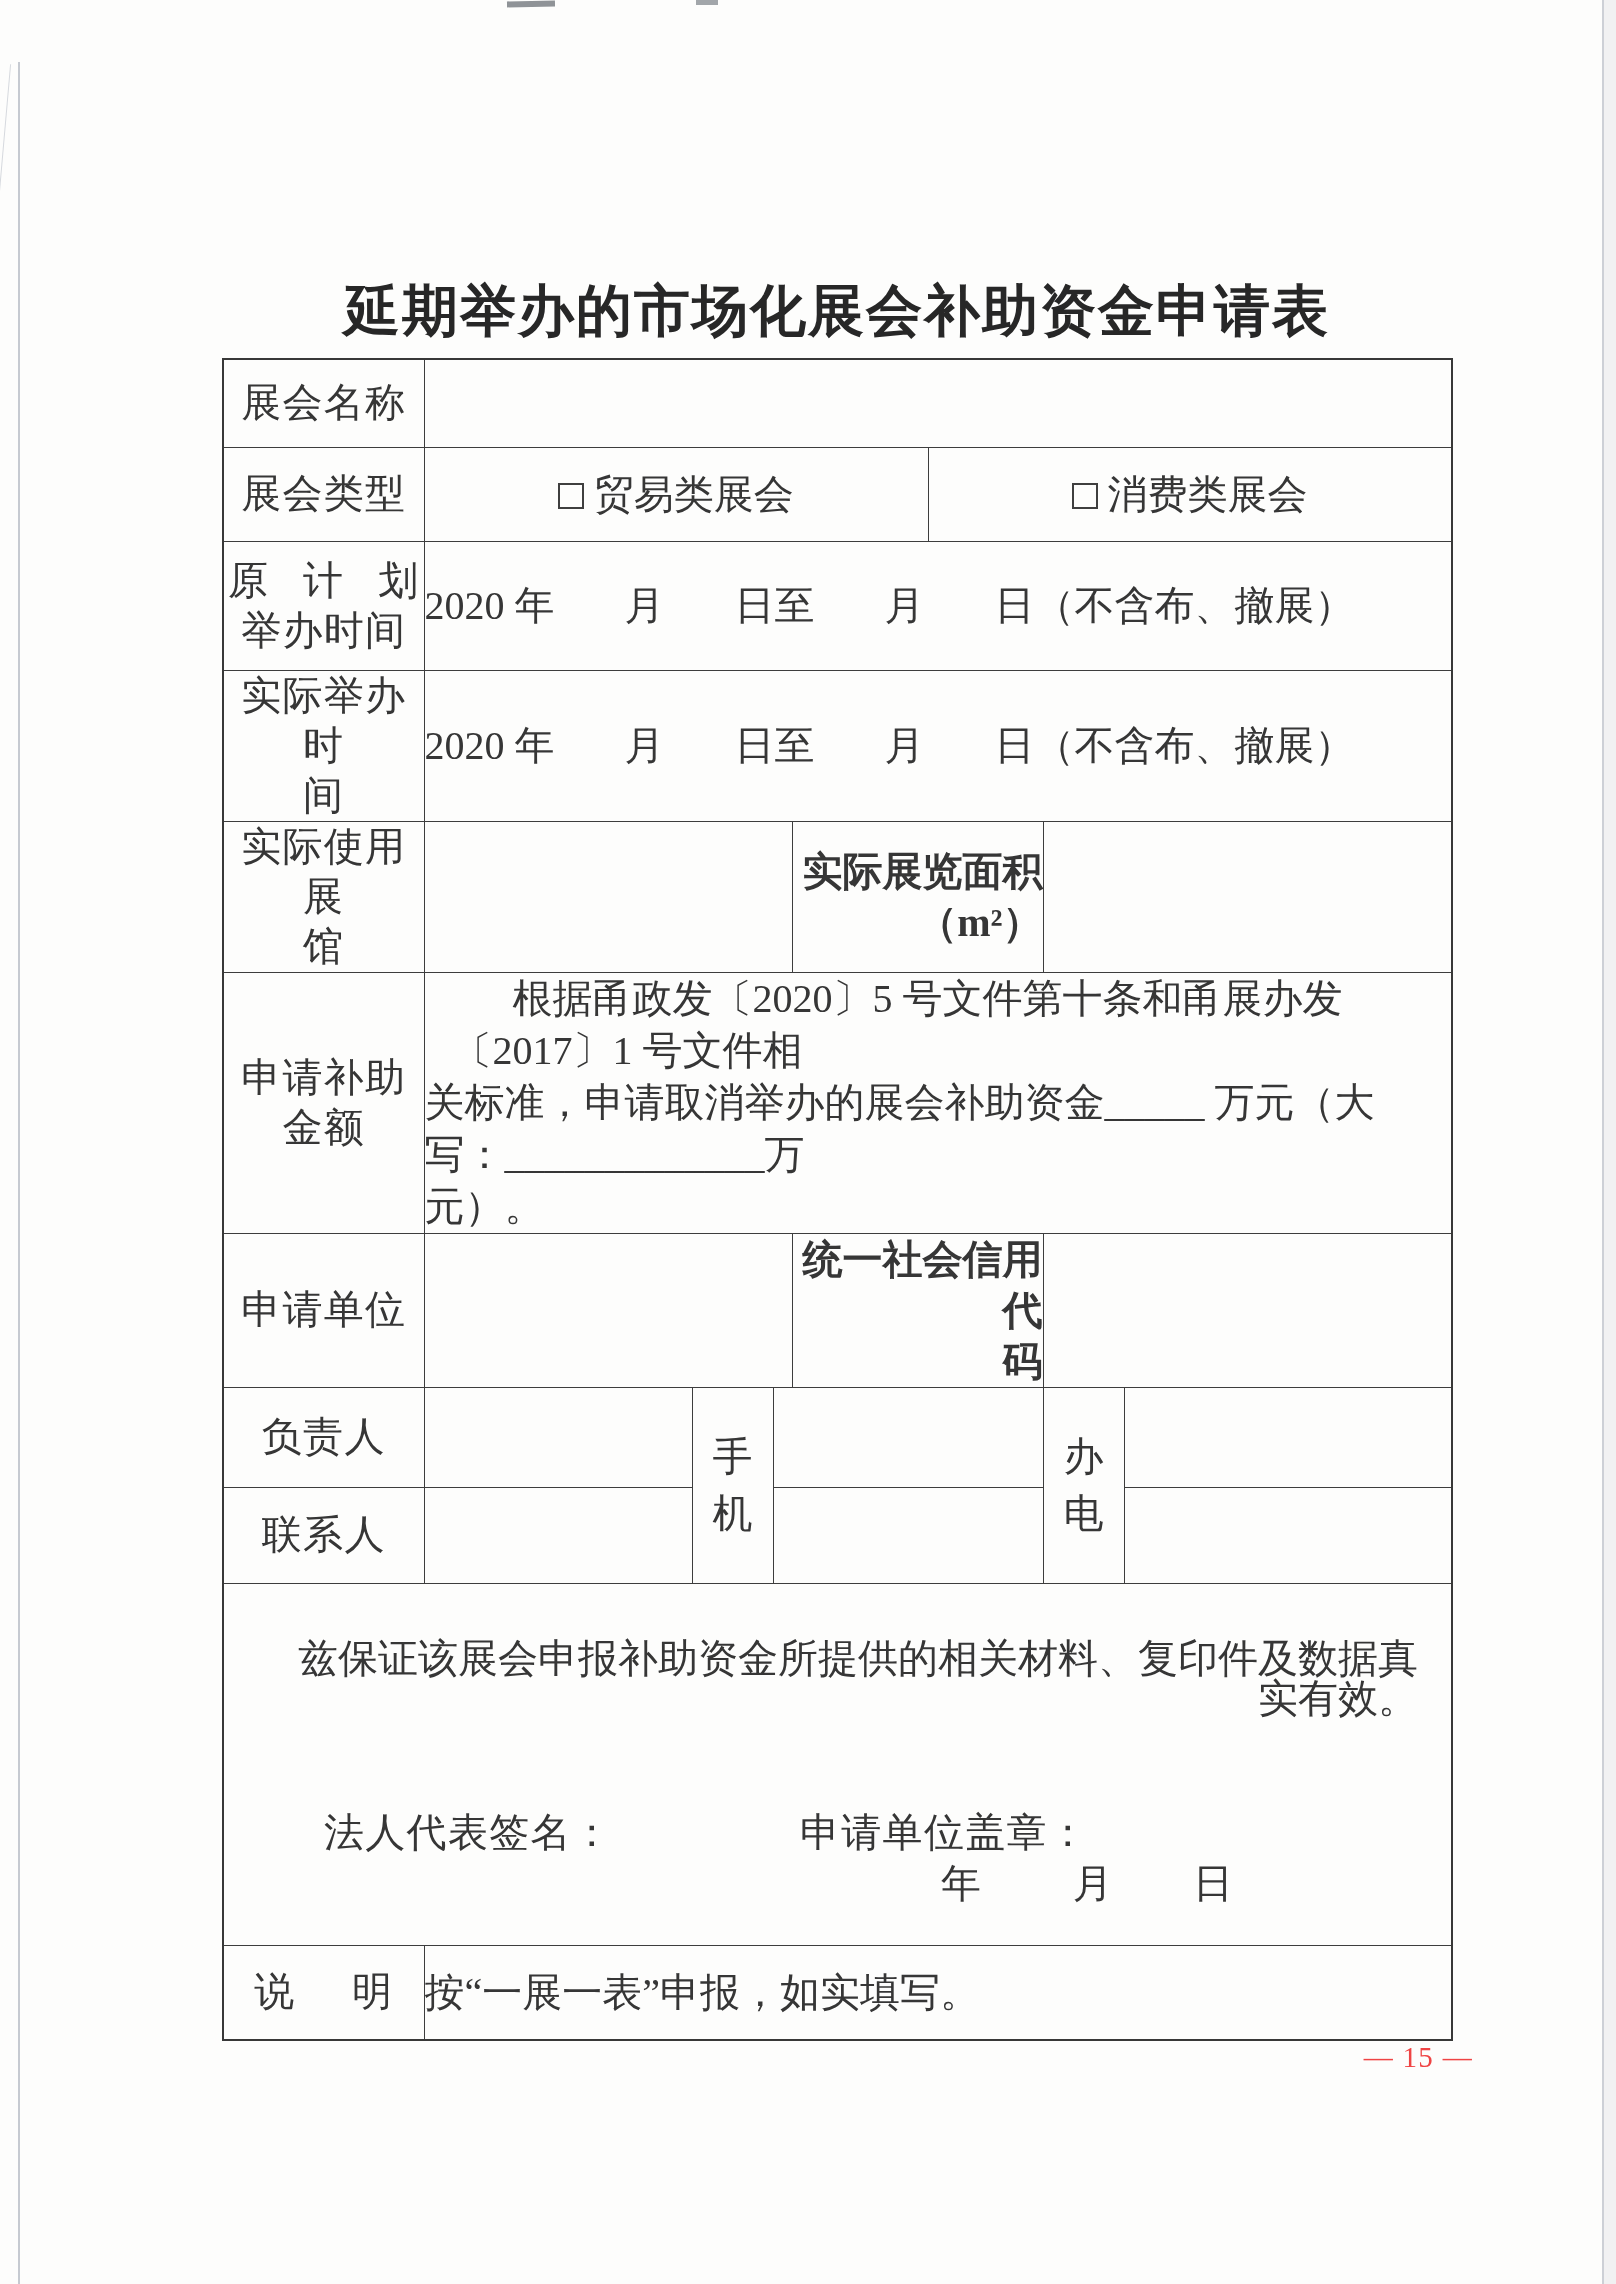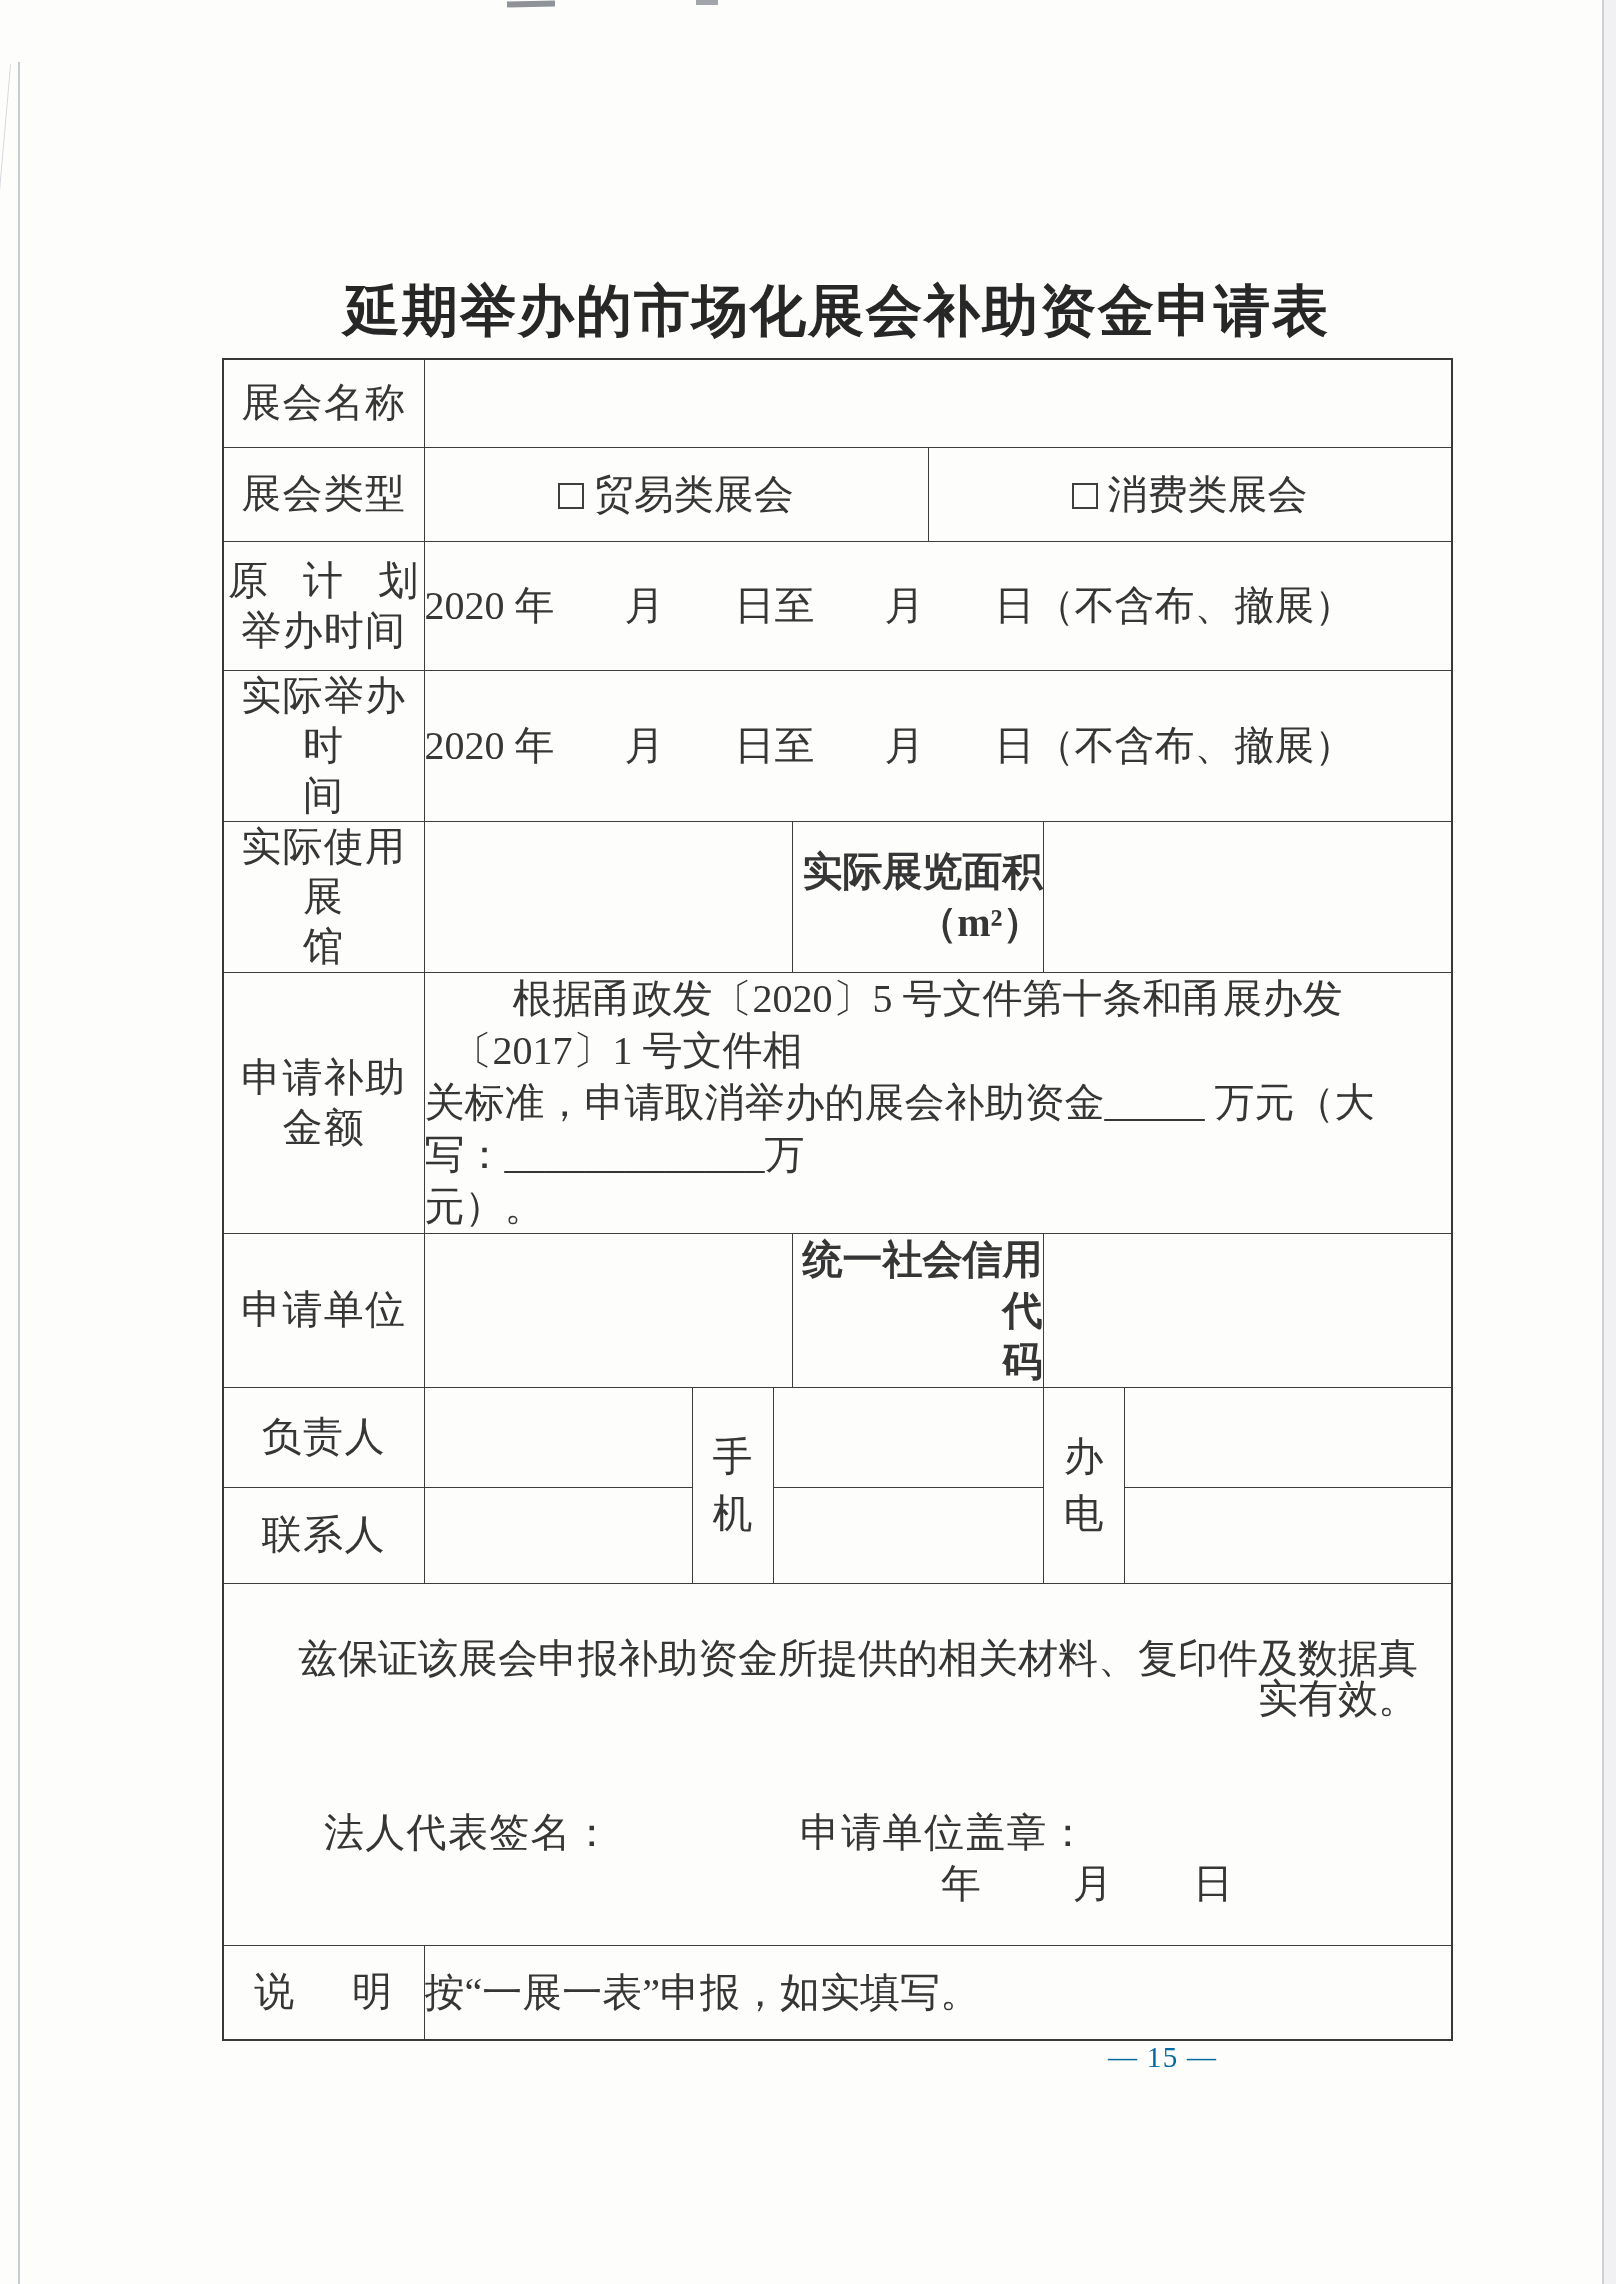--- a/index.html
+++ b/index.html
@@ -47,21 +47,21 @@
   .vlabel { text-align:center; line-height:57px; }
   .center2 { text-align:right; line-height:51px;font-weight:bold; }
   .guarantee-cell { position:relative; text-align:right; }
   .g-statement { position:absolute; top:55px; left:73px; right:33px; line-height:40px; }
   .g-sign  { position:absolute; top:221px; left:100px; letter-spacing:1.3px; }
   .g-stamp { position:absolute; top:221px; left:576px; letter-spacing:1.3px; }
   .g-date  { position:absolute; top:272px; left:717px; white-space:pre-wrap; letter-spacing:1.3px; }
   .note-val { text-align:left; padding-left:15.6px; }
   .page-num {
     position:absolute; left:1108px; top:2041px; width:365px;
-    font-size:29px; color:#0369a1; letter-spacing:1.3px; text-align:left;
+    font-size:29px; color:#ef4444; letter-spacing:1.3px; text-align:right;
     white-space:nowrap;
   }
 </style>
 </head>
 <body>
 
 <div class="page">
 
   <div class="scan-band-right"></div>
   <div class="scan-line-right"></div>

